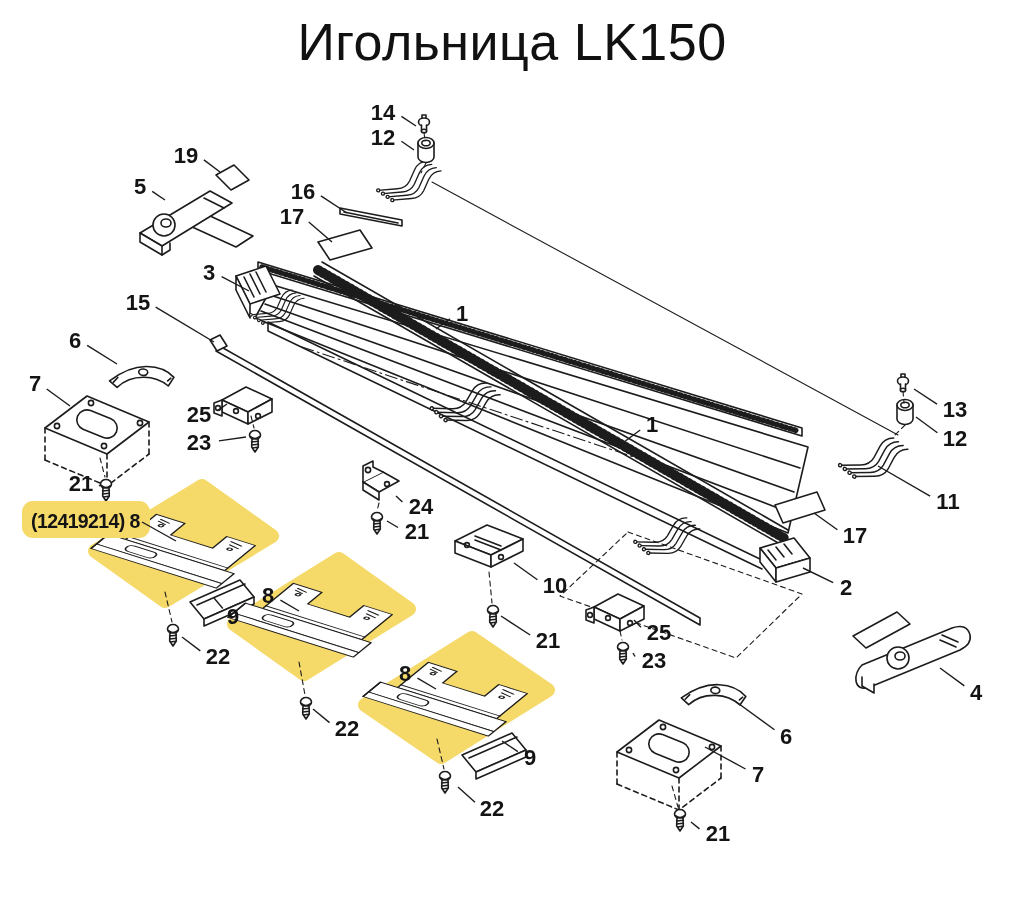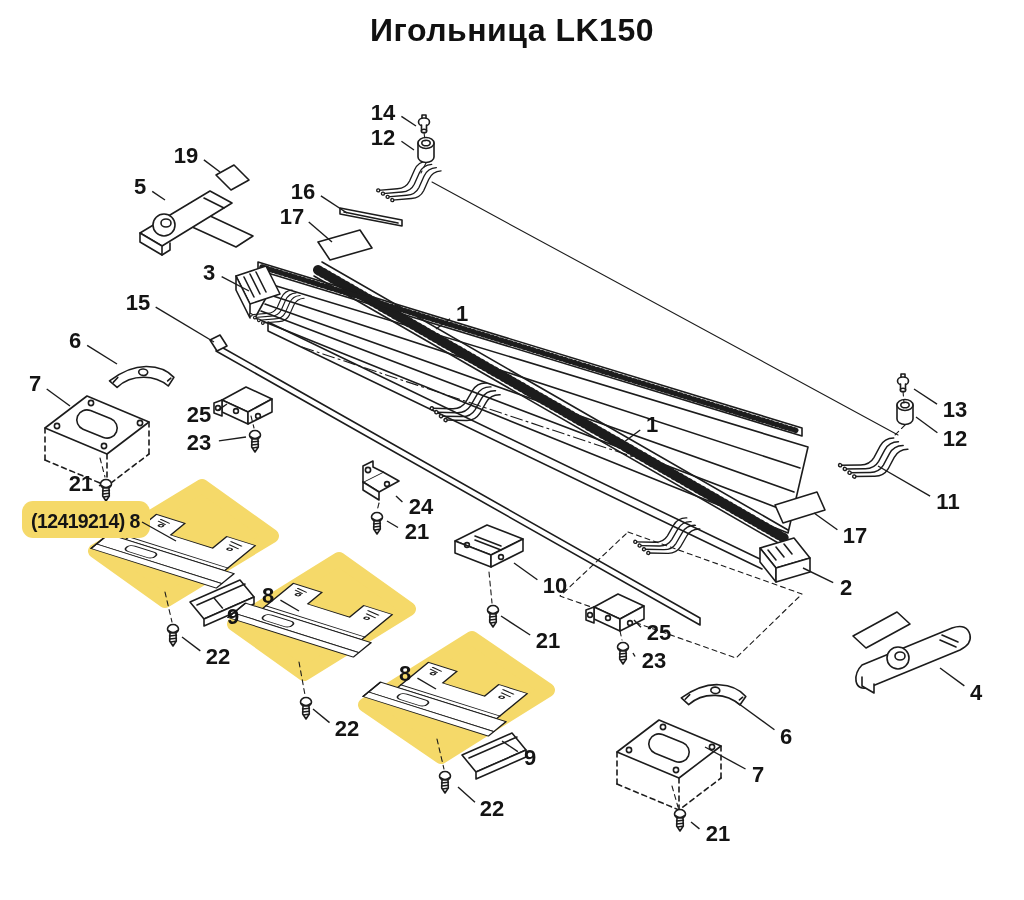--- a/index.html
+++ b/index.html
@@ -1,19 +1,19 @@
 <!DOCTYPE html>
 <html><head>
 <meta charset="utf-8">
 <style>
   html,body{margin:0;padding:0;background:#ffffff;}
   .page{position:relative;width:1024px;height:900px;background:#fff;overflow:hidden;
         font-family:"Liberation Sans",sans-serif;}
   .title{position:absolute;top:12px;left:0;width:100%;text-align:center;
-         font-size:32px;font-weight:bold;color:#111;letter-spacing:0.5px;}
+         font-size:52px;font-weight:normal;color:#111;letter-spacing:0.5px;}
   svg{position:absolute;left:0;top:0;}
   svg text{font-family:"Liberation Sans",sans-serif;font-weight:bold;font-size:22px;
            fill:#141414;text-anchor:middle;}
   .ln{stroke:#1c1c1c;fill:none;stroke-width:1.6;stroke-linejoin:round;stroke-linecap:round;}
   .fw{fill:#ffffff;}
   .thin{stroke-width:1.1;}
   .dash{stroke-dasharray:5,4;}
   .pill-text{font-size:19.5px;letter-spacing:-0.6px;text-anchor:start;}
 </style>
 </head>

